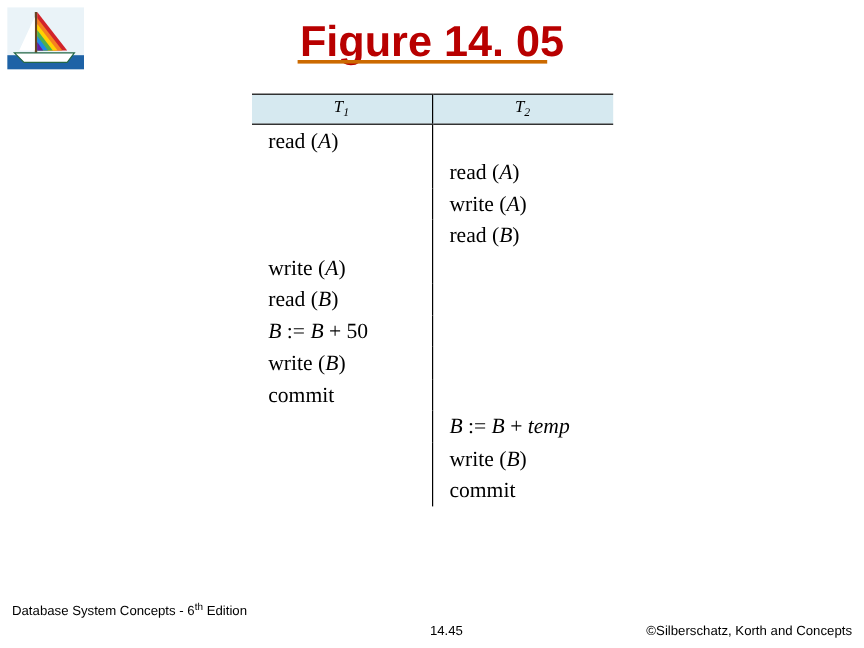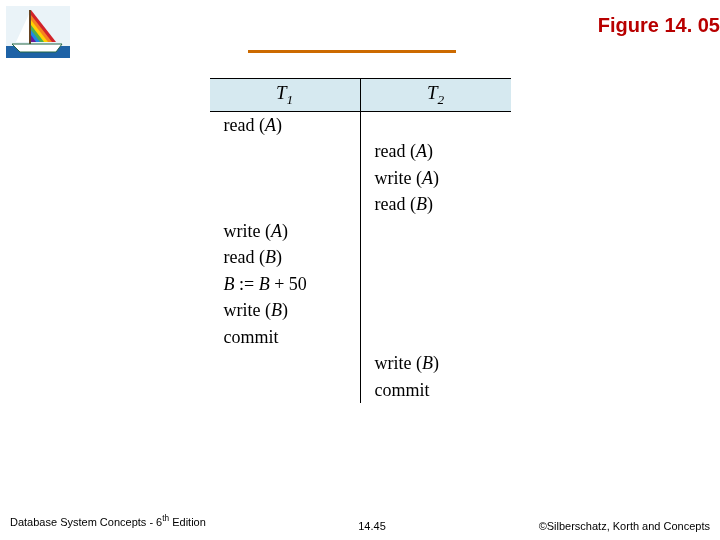--- a/index.html
+++ b/index.html
@@ -22,23 +22,23 @@
   .logo {
     position: absolute;
     left: 6px;
     top: 6px;
     width: 64px;
     height: 52px;
   }
   .title {
     position: absolute;
     left: 0; right: 0; top: 14px;
-    text-align: right;
+    text-align: center;
     font-weight: bold;
-    font-size: 20px;
+    font-size: 36px;
     color: var(--title);
   }
   .title-underline {
     position: absolute;
     left: 248px;
     top: 50px;
     width: 208px;
     height: 3px;
     background: var(--title-underline);
   }
@@ -60,21 +60,21 @@
   .sched-table th {
     font-weight: normal;
     font-style: italic;
     font-family: "Georgia", "Times New Roman", serif;
     background: var(--header-fill);
     border-top: 1px solid var(--rule);
     border-bottom: 1px solid var(--rule);
     padding: 3px 0;
     width: 150px;
     text-align: center;
-    font-size: 19px;
+    font-size: 14px;
   }
   .sched-table th + th,
   .sched-table td + td {
     border-left: 1px solid var(--rule);
   }
   .sched-table td {
     vertical-align: top;
     padding: 2px 10px 2px 14px;
     line-height: 1.25;
   }
@@ -84,21 +84,21 @@
   }
   .var { font-style: italic; }
   .subnum { font-size: 0.7em; vertical-align: sub; }
   .footer {
     position: absolute;
     bottom: 8px;
     left: 0; right: 0;
     font-size: 11px;
     color: #000;
   }
-  .footer-left  { position: absolute; left: 10px;  bottom: 4px; }
+  .footer-left  { position: absolute; left: 10px;  bottom: 16px; }
   .footer-center{ position: absolute; left: 0; right: 0; bottom: 0; text-align: center; padding-left: 24px; }
   .footer-right { position: absolute; right: 10px; bottom: 0; }
   .sup { font-size: 0.75em; vertical-align: super; }
 </style>
 </head>
 <body>
 
 <svg class="logo" viewBox="0 0 64 52">
   <rect x="0" y="0" width="64" height="52" fill="#eaf3f8"></rect>
   <rect x="0" y="40" width="64" height="12" fill="#1e62a6"></rect>
@@ -166,20 +166,24 @@
           <tr>
             <td><span class="op">write (<span class="var">B</span>)</span></td>
             <td>&nbsp;</td>
           </tr>
           <tr>
             <td><span class="op">commit</span></td>
             <td>&nbsp;</td>
           </tr>
           <tr>
             <td>&nbsp;</td>
+            <td><span class="op"><span class="var">B</span> := <span class="var">B</span> + <span class="var">temp</span></span></td>
+          </tr>
+          <tr>
+            <td>&nbsp;</td>
             <td><span class="op">write (<span class="var">B</span>)</span></td>
           </tr>
           <tr>
             <td>&nbsp;</td>
             <td><span class="op">commit</span></td>
           </tr>
         </tbody>
     </table>
   </div>
 </div>

